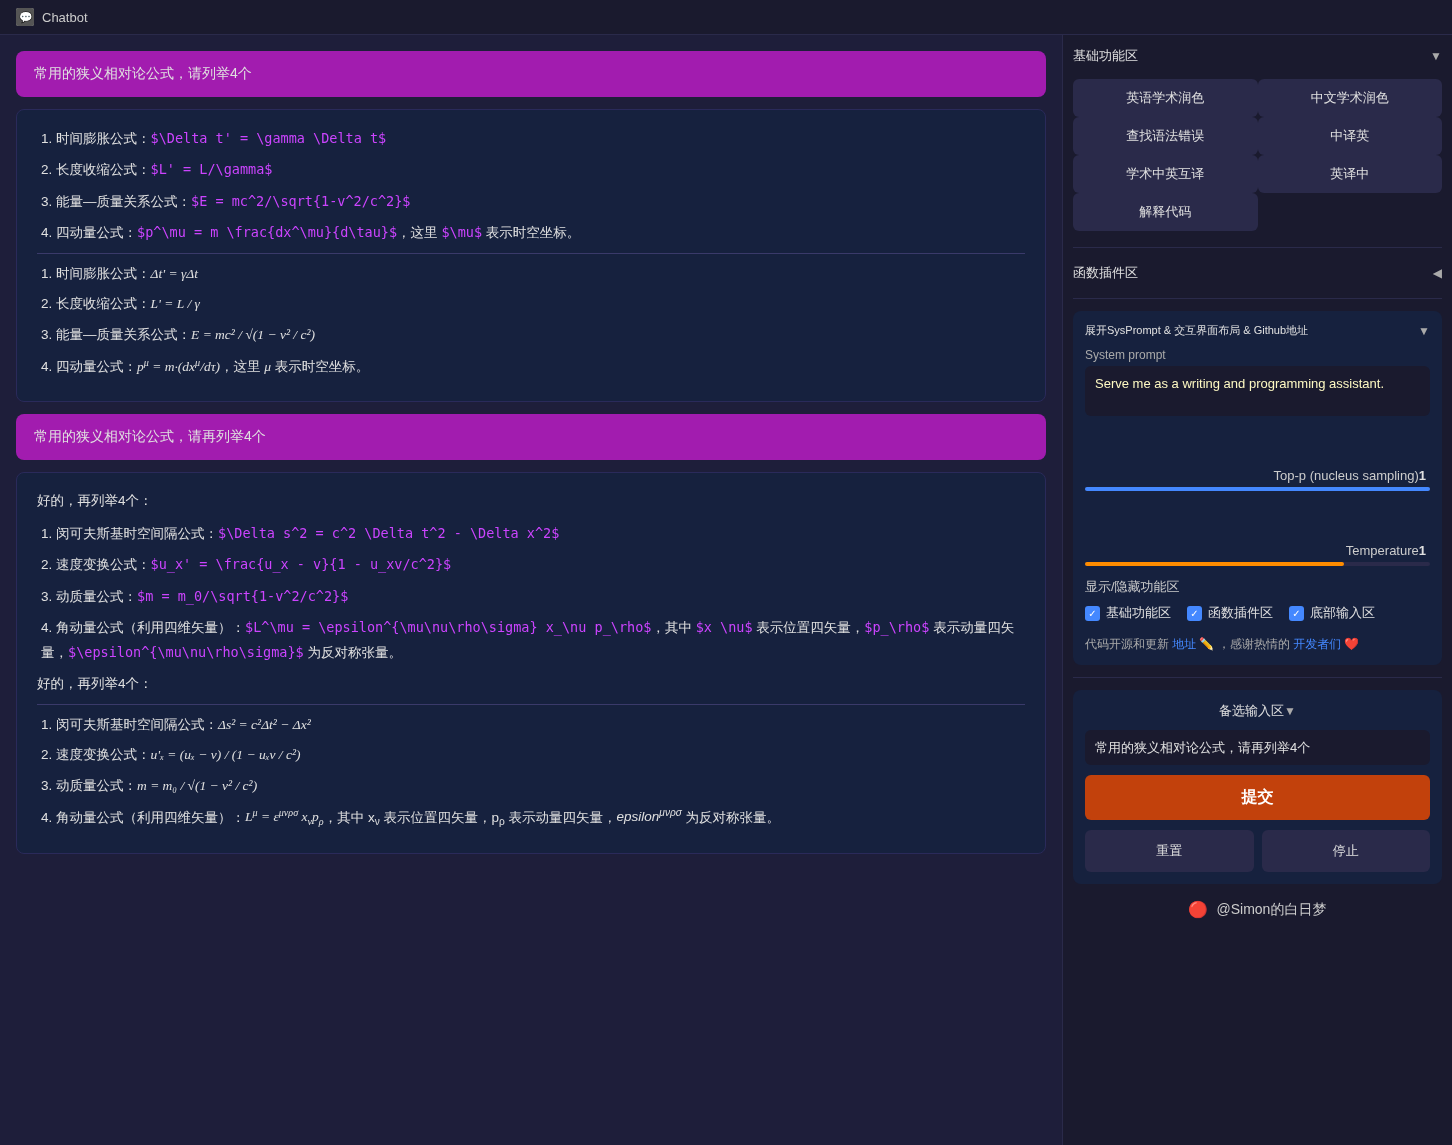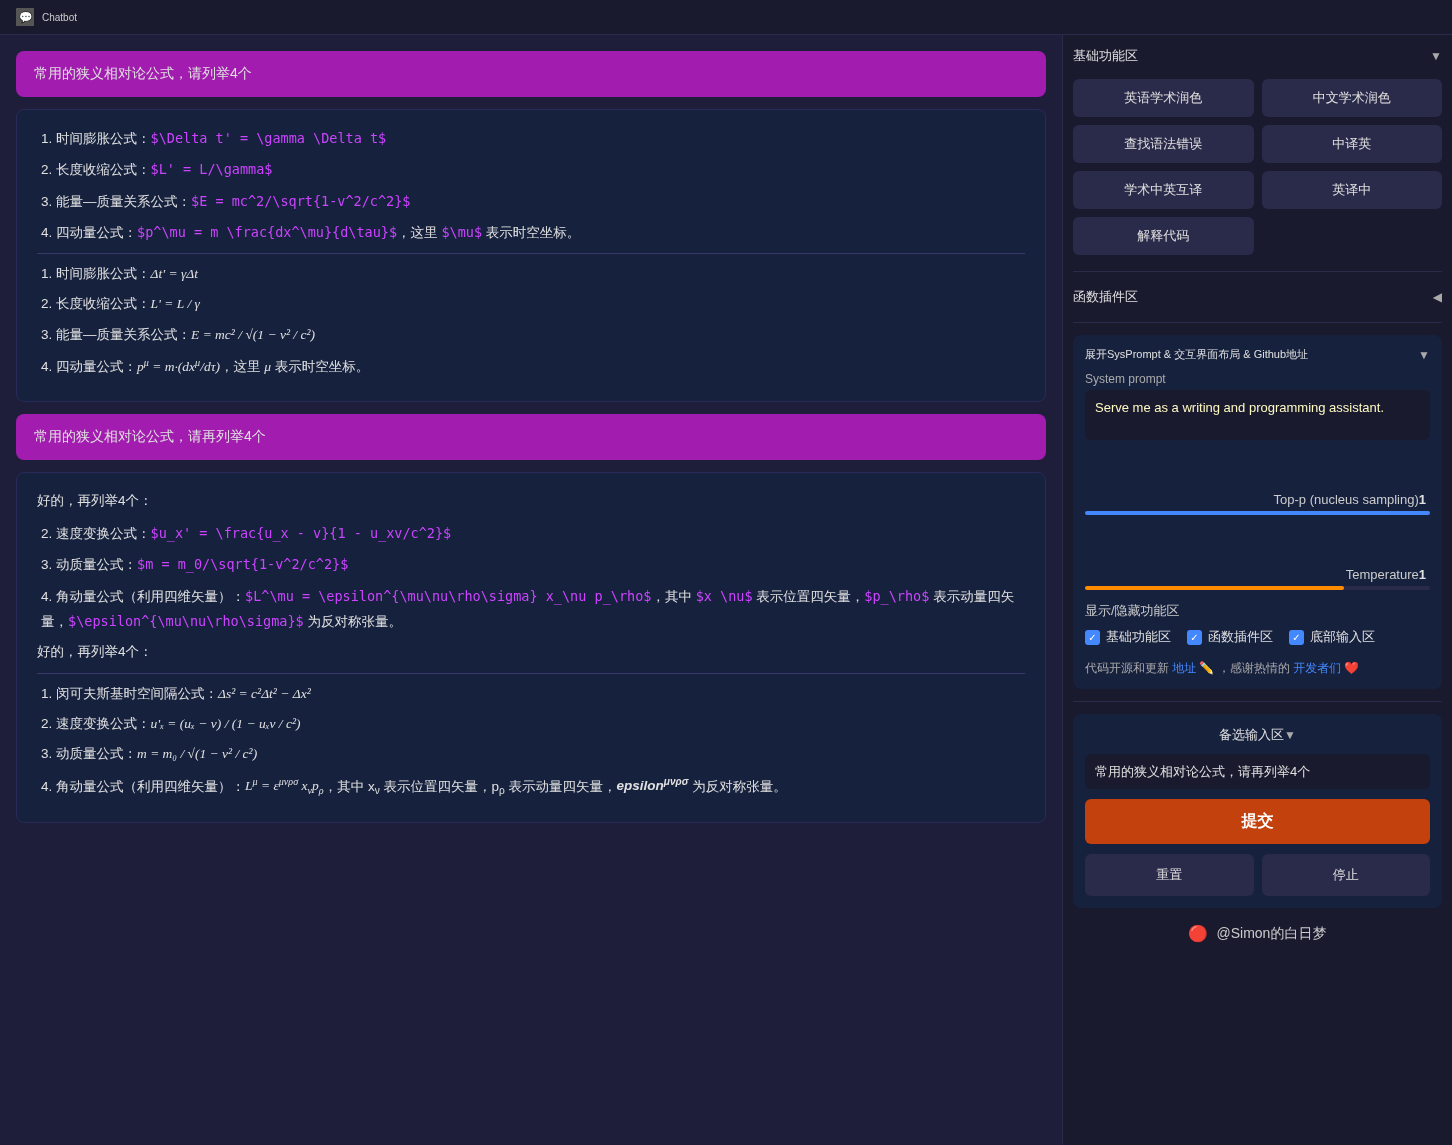--- a/index.html
+++ b/index.html
@@ -28,21 +28,21 @@
       border-bottom: 1px solid #2a2a4a;
     }
     .title-bar-icon {
       width: 18px;
       height: 18px;
       background: #888;
       border-radius: 2px;
     }
     .title-bar-text {
       color: #ccc;
-      font-size: 10px;
+      font-size: 13px;
     }
     .main-layout {
       display: flex;
       flex: 1;
       overflow: hidden;
     }
     
     .chat-panel {
       flex: 1;
       background: #1e1e3a;
@@ -104,21 +104,20 @@
       font-size: 13px;
       padding: 2px 0 6px 0;
     }
     .section-arrow {
       color: #aaa;
       font-size: 12px;
     }
     .btn-grid {
       display: grid;
       grid-template-columns: 1fr 1fr;
-      gap: 8px;
       margin-bottom: 4px;
     }
     .func-btn {
       background: #2a2a4a;
       border: none;
       border-radius: 6px;
       color: #e0e0e0;
       padding: 10px 8px;
       font-size: 13px;
       cursor: pointer;
@@ -367,36 +366,39 @@
       </div>
 
       <div class="user-bubble">
         <span>常用的狭义相对论公式，请再列举4个</span>
       </div>
 
       <div class="assistant-bubble">
         <div style="margin-bottom:8px;">好的，再列举4个：</div>
         <div class="formula-list">
           <div class="formula-item">
+            <span>1. 闵可夫斯基时空间隔公式：</span><span class="raw-latex">$\Delta s^2 = c^2 \Delta t^2 - \Delta x^2$</span>
+          </div>
+          <div class="formula-item">
             <span>2. 速度变换公式：</span><span class="raw-latex">$u_x' = \frac{u_x - v}{1 - u_xv/c^2}$</span>
           </div>
           <div class="formula-item">
             <span>3. 动质量公式：</span><span class="raw-latex">$m = m_0/\sqrt{1-v^2/c^2}$</span>
           </div>
           <div class="formula-item">
             <span>4. 角动量公式（利用四维矢量）：</span><span class="raw-latex">$L^\mu = \epsilon^{\mu\nu\rho\sigma} x_\nu p_\rho$</span><span>，其中 </span><span class="raw-latex">$x \nu$</span><span> 表示位置四矢量，</span><span class="raw-latex">$p_\rho$</span><span> 表示动量四矢量，</span><span class="raw-latex">$\epsilon^{\mu\nu\rho\sigma}$</span><span> 为反对称张量。</span>
           </div>
         </div>
         <div style="margin-top:6px;">好的，再列举4个：</div>
         <hr class="divider-line">
         <div class="formula-list">
           <div class="formula-item">1. 闵可夫斯基时空间隔公式：<span class="math-inline">Δs² = c²Δt² − Δx²</span></div>
           <div class="formula-item">2. 速度变换公式：<span class="math-inline">u'ₓ = (uₓ − v) / (1 − uₓv / c²)</span></div>
           <div class="formula-item">3. 动质量公式：<span class="math-inline">m = m₀ / √(1 − v² / c²)</span></div>
-          <div class="formula-item">4. 角动量公式（利用四维矢量）：<span class="math-inline">L<sup>μ</sup> = ε<sup>μνρσ</sup> x<sub>ν</sub>p<sub>ρ</sub></span>，其中 x<sub>ν</sub> 表示位置四矢量，p<sub>ρ</sub> 表示动量四矢量，<span style="font-style:italic;font-weight:bold;">epsilon<sup>μνρσ</sup></span> 为反对称张量。</div>
+          <div class="formula-item">4. 角动量公式（利用四维矢量）：<span class="math-inline">L<sup>μ</sup> = ε<sup>μνρσ</sup> x<sub>ν</sub>p<sub>ρ</sub></span>，其中 x<sub>ν</sub> 表示位置四矢量，p<sub>ρ</sub> 表示动量四矢量，<span style="font-style:italic;">epsilon<sup>μνρσ</sup></span> 为反对称张量。</div>
         </div>
       </div>
 
     </div>
 
     <div class="right-panel">
 
       <div class="section-header">
         <span>基础功能区</span>
         <span class="section-arrow">▼</span>

